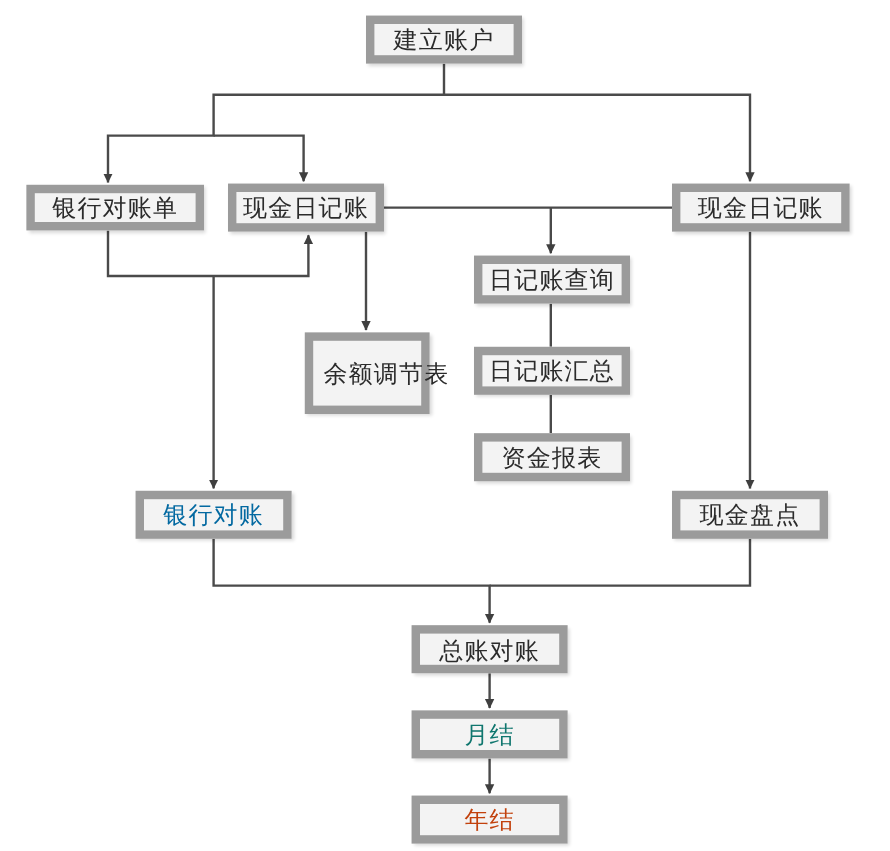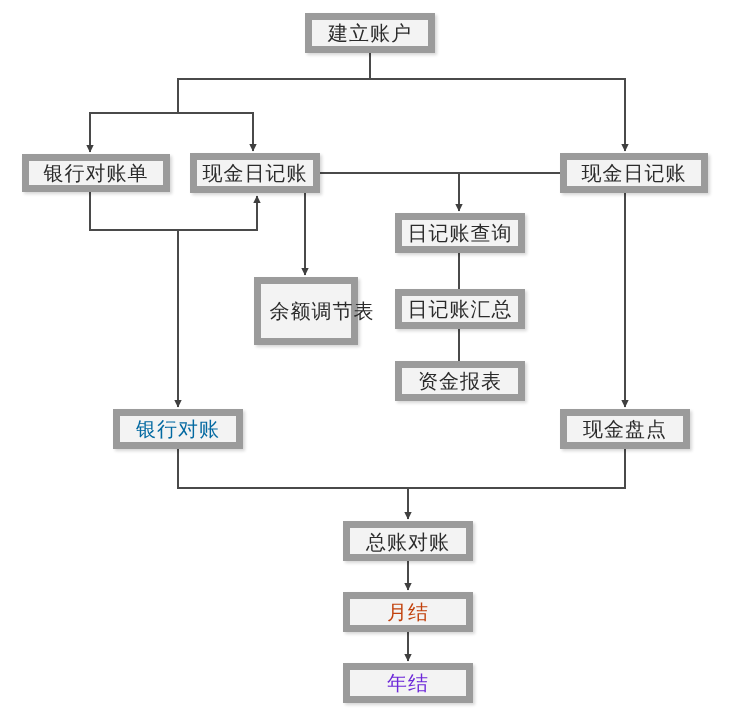--- a/index.html
+++ b/index.html
@@ -101,21 +101,21 @@
       </div>
       <div class="node" style="left: 113px; top: 409px; width: 130px; height: 40px; background: rgb(243, 243, 243); border-color: rgb(155, 155, 155); color: #0369a1;">
         <span>银行对账</span>
       </div>
       <div class="node" style="left: 560px; top: 409px; width: 130px; height: 40px; background: rgb(243, 243, 243); border-color: rgb(155, 155, 155); color: rgb(43, 43, 43);">
         <span>现金盘点</span>
       </div>
       <div class="node" style="left: 343px; top: 521px; width: 130px; height: 40px; background: rgb(243, 243, 243); border-color: rgb(155, 155, 155); color: rgb(43, 43, 43); align-items: flex-end;">
         <span>总账对账</span>
       </div>
-      <div class="node" style="left: 343px; top: 592px; width: 130px; height: 40px; background: rgb(243, 243, 243); border-color: rgb(155, 155, 155); color: #c2410c;">
+      <div class="node" style="left: 343px; top: 592px; width: 130px; height: 40px; background: rgb(243, 243, 243); border-color: rgb(155, 155, 155); color: #0f766e;">
         <span>月结</span>
       </div>
-      <div class="node" style="left: 343px; top: 663px; width: 130px; height: 40px; background: rgb(243, 243, 243); border-color: rgb(155, 155, 155); color: #6d28d9;">
+      <div class="node" style="left: 343px; top: 663px; width: 130px; height: 40px; background: rgb(243, 243, 243); border-color: rgb(155, 155, 155); color: #c2410c;">
         <span>年结</span>
       </div>
     </div>
 
 </div>
 
 </body></html>

